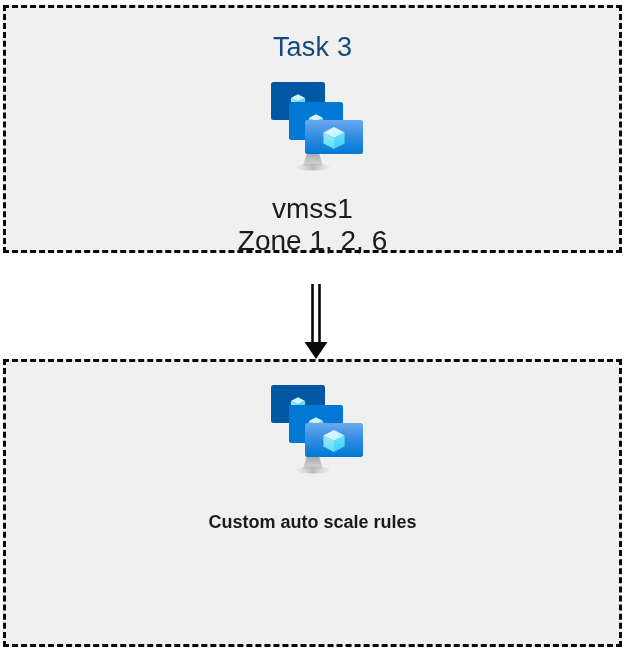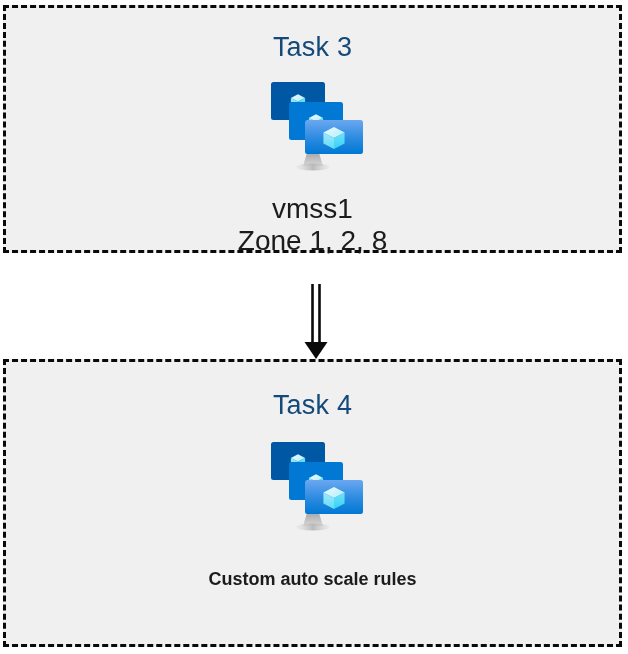--- a/index.html
+++ b/index.html
@@ -172,37 +172,36 @@
             <polygon points="0,-11 11.5,-5 0,1 -11.5,-5" fill="url(#cubeTopA1)"></polygon>
             <polygon points="-11.5,-5 0,1 0,13 -11.5,7" fill="url(#cubeLeftA1)"></polygon>
             <polygon points="11.5,-5 0,1 0,13 11.5,7" fill="url(#cubeRightA1)"></polygon>
           </g>
         </g>
       </svg>
     </div>
 
     <div class="caption">
       <span class="caption-line">vmss1</span>
-      <span class="caption-line">Zone 1, 2, 8</span>
+      <span class="caption-line">Zone 1, 2, 6</span>
     </div>
   </div>
 
   <div class="connector">
     <svg width="40" height="78" viewBox="0 0 40 78" xmlns="http://www.w3.org/2000/svg" aria-hidden="true">
 
       <line x1="16.5" y1="2" x2="16.5" y2="62" stroke="#0a0a0a" stroke-width="2.6"></line>
       <line x1="23.5" y1="2" x2="23.5" y2="62" stroke="#0a0a0a" stroke-width="2.6"></line>
 
       <polygon points="8.5,60 31.5,60 20,77" fill="#0a0a0a"></polygon>
     </svg>
   </div>
 
   <div class="task-box" id="task-box-2">
 
-    <div class="task-title">Task 4</div>
 
     <div class="icon-wrap">
       <svg class="vmss-icon" viewBox="0 0 112 102" xmlns="http://www.w3.org/2000/svg" aria-hidden="true">
         <defs>
           <linearGradient id="frontScreen2" x1="0" y1="0" x2="0" y2="1">
             <stop offset="0%" stop-color="#6aa8f0"></stop>
             <stop offset="55%" stop-color="#2a8ae0"></stop>
             <stop offset="100%" stop-color="#0078d4"></stop>
           </linearGradient>
           <linearGradient id="standGrad2" x1="0" y1="0" x2="0" y2="1">

